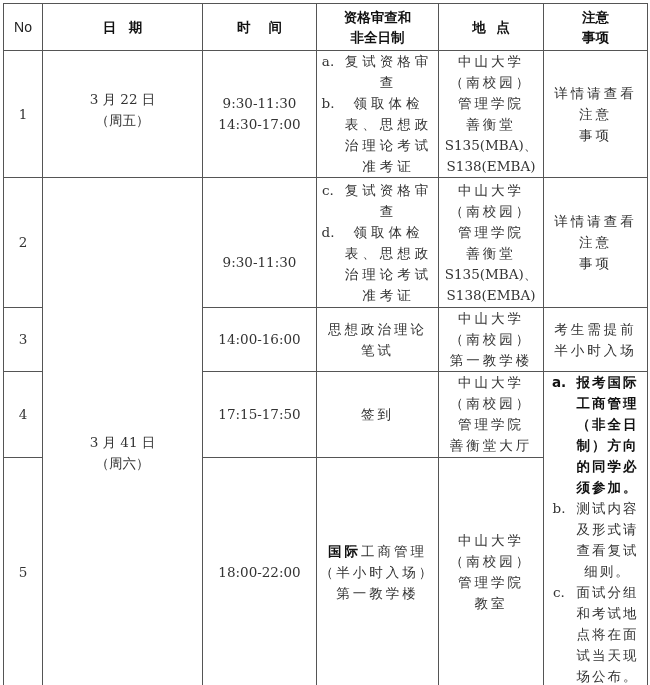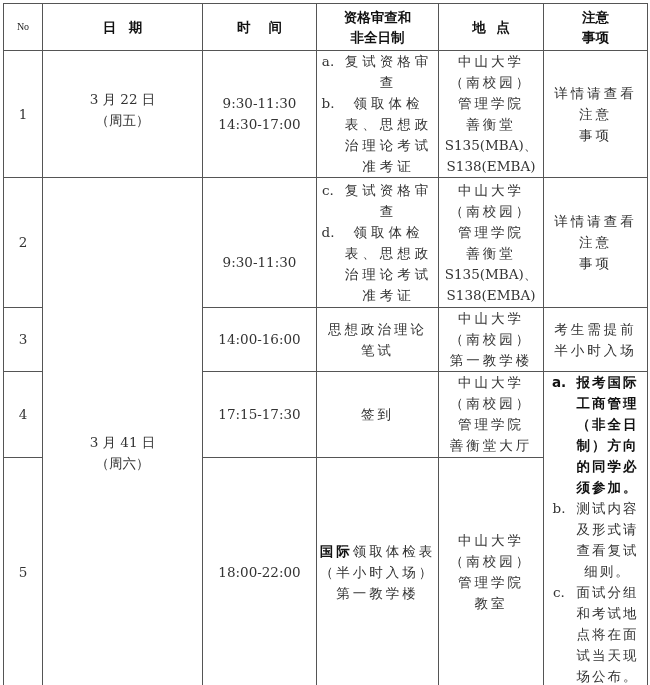--- a/index.html
+++ b/index.html
@@ -12,21 +12,21 @@
   table.sched td, table.sched th {
     border: 1.5px solid #555;
     padding: 0;
     text-align: center;
     vertical-align: middle;
     font-size: 13.5px;
     line-height: 21px;
     font-weight: normal;
   }
   table.sched th { color: #111; font-weight: bold; font-family: "DejaVu Sans", "Liberation Sans", sans-serif; font-size: 13.5px; line-height: 20px; }
-  table.sched th.no-h { font-family: Liberation Serif, serif; font-weight: normal; font-size: 10px; color: #222; }
+  table.sched th.no-h { font-family: Liberation Sans, sans-serif; font-weight: normal; font-size: 14px; color: #222; }
   td.l { border-left-color: #999 !important; }
   .list { text-align: left; padding: 0 4px 0 6px; }
   .li { display: flex; }
   .li .m { width: 22px; flex: none; }
   .li .t { flex: 1; letter-spacing: 4px; }
   .notes .t { letter-spacing: 2px; }
   .bold { font-weight: bold; color: #111; font-family: "DejaVu Sans", "Liberation Sans", sans-serif; }
   .spaced { letter-spacing: 3px; }
 </style>
 </head>
@@ -141,21 +141,21 @@
       <div>第一教学楼</div>
     </td>
     <td class="spaced">
       <div>考生需提前</div>
       <div>半小时入场</div>
     </td>
   </tr>
 
   <tr style="height:84px">
     <td>4</td>
-    <td class="l">17:15-17:30</td>
+    <td class="l">17:15-17:50</td>
     <td class="spaced">
       <div>签到</div>
     </td>
     <td class="spaced">
       <div>中山大学</div>
       <div>（南校园）</div>
       <div>管理学院</div>
       <div>善衡堂大厅</div>
     </td>
     <td rowspan="2" class="list notes" style="padding:0 2px 0 4px;">
@@ -171,21 +171,21 @@
             <span class="m">c.</span>
             <span class="t">面试分组和考试地点将在面试当天现场公布。</span>
           </div>
     </td>
   </tr>
 
   <tr style="height:229px">
     <td>5</td>
     <td class="l">18:00-22:00</td>
     <td class="spaced">
-      <div><span class="bold">国际</span><span>领取体检表</span></div>
+      <div><span class="bold">国际</span><span>工商管理</span></div>
       <div>（半小时入场）</div>
       <div>第一教学楼</div>
     </td>
     <td class="spaced">
       <div>中山大学</div>
       <div>（南校园）</div>
       <div>管理学院</div>
       <div>教室</div>
     </td>
   </tr>

